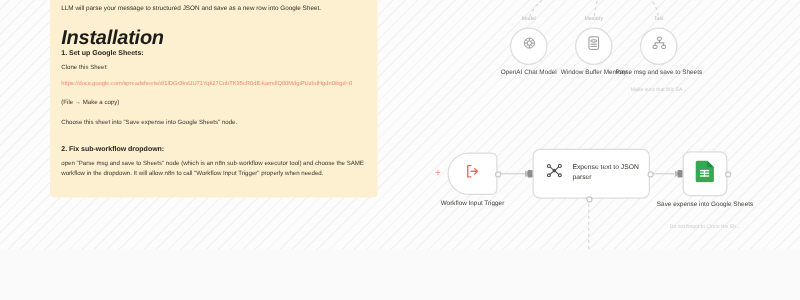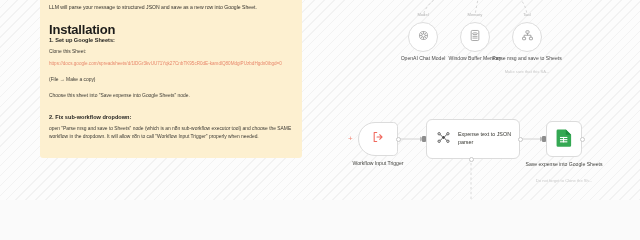--- a/index.html
+++ b/index.html
@@ -48,25 +48,26 @@
     top: 76px;
     width: 244px;
   }
   .note-lead {
     font-size: 5.1px;
     line-height: 1.45;
     color: #33312c;
     margin: 0 0 11px 0;
   }
   .note-h2 {
-    font-size: 13px;
+    font-size: 16px;
     font-weight: bold;
     color: #1d1c1a;
     margin: 0 0 0 0;
     letter-spacing: -0.2px;
+    font-style: italic;
   }
   .note-h3 {
     font-size: 5.6px;
     font-weight: bold;
     color: #262522;
     margin: 0 0 5px 0;
   }
   .note-p {
     font-size: 4.9px;
     line-height: 1.55;

